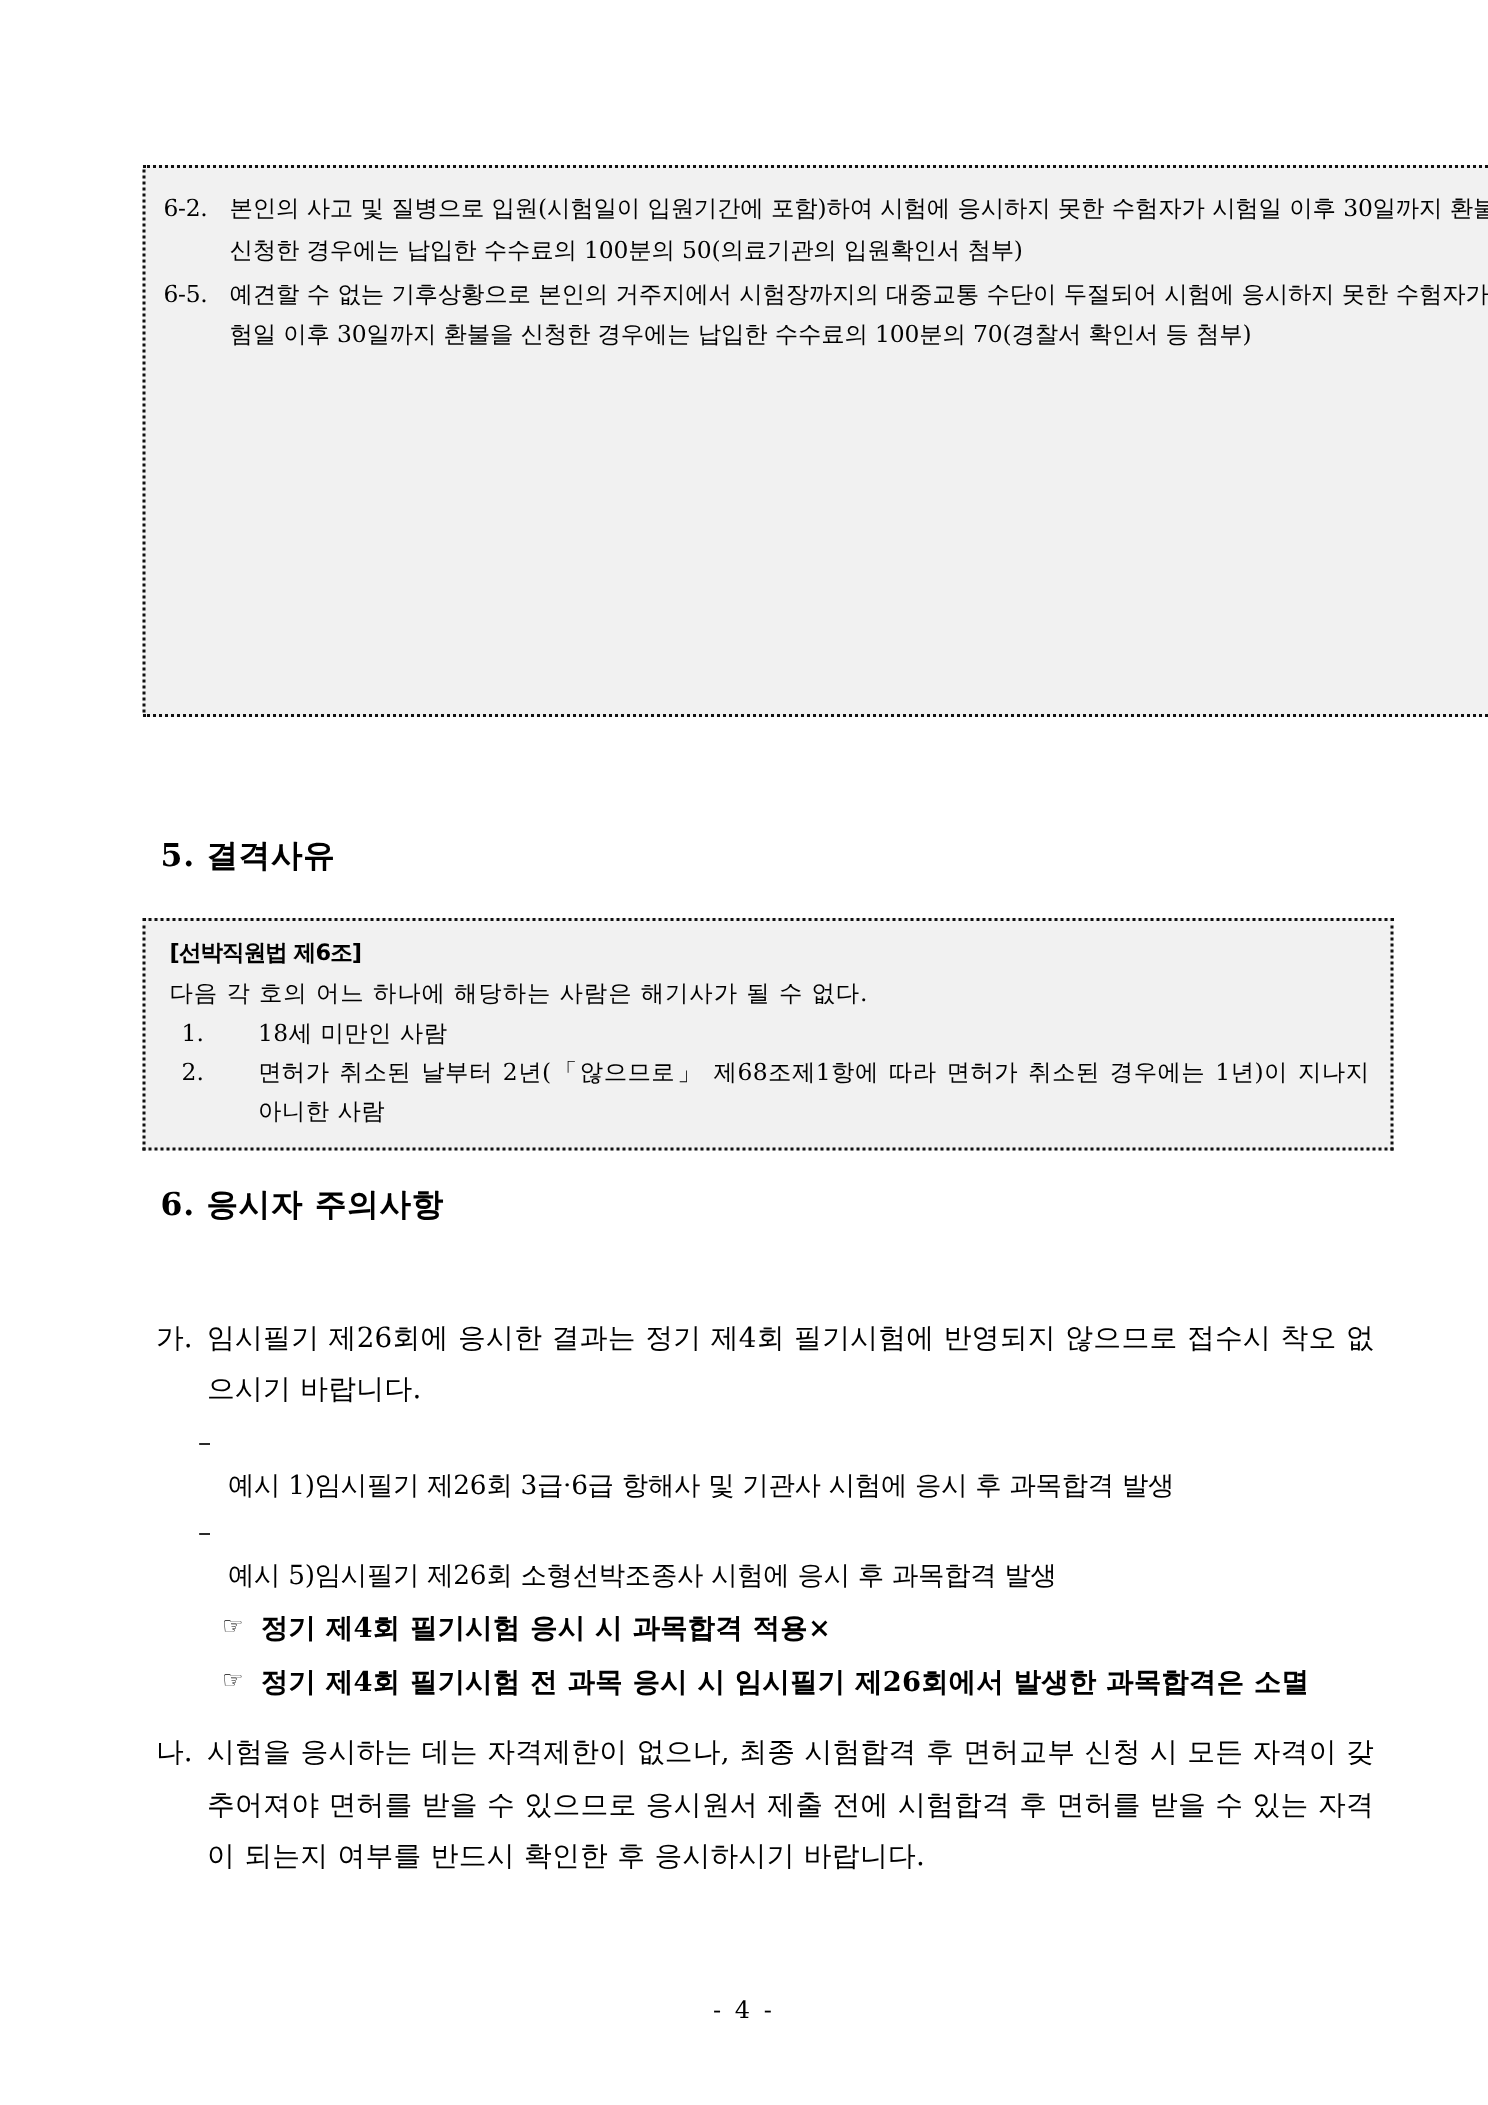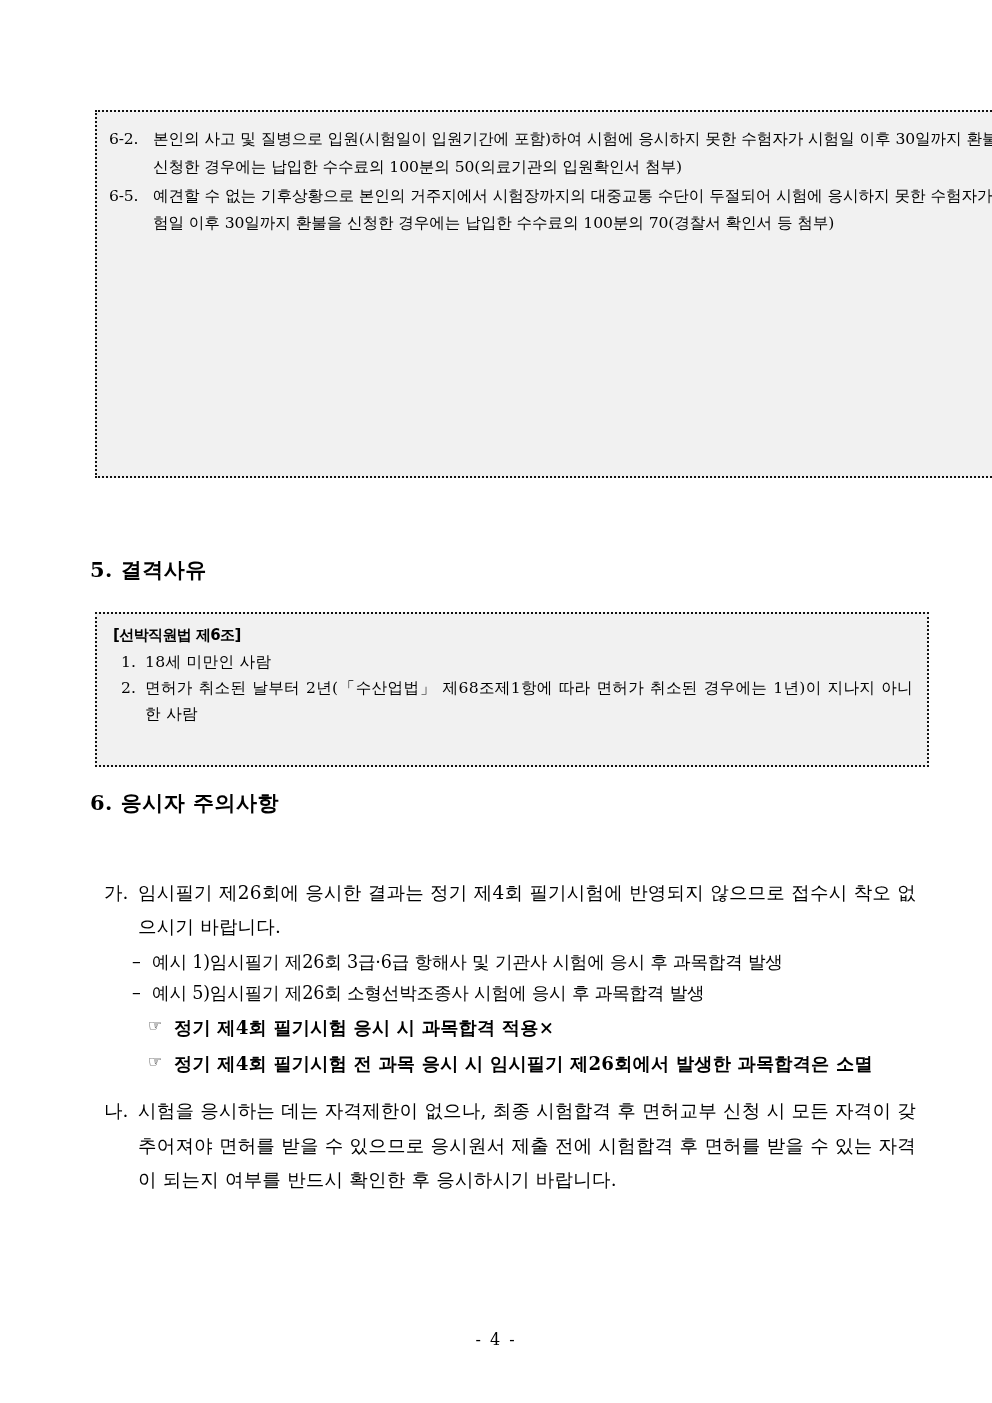--- a/index.html
+++ b/index.html
@@ -63,20 +63,21 @@
   .clause-body.last-nojust > :last-child { }
 
   
   .section-heading {
     position: absolute;
     font-family: "DejaVu Serif", "Liberation Serif", serif;
     font-weight: bold;
     font-size: 21px;
     letter-spacing: 0.5px;
     white-space: nowrap;
+    margin-left: 17px;
   }
   #heading-5 { left: 90px; top: 556px; }
   #heading-6 { left: 90px; top: 789px; }
 
   
   #law-box {
     left: 95px;
     top: 612px;
     width: 834px;
     height: 155px;
@@ -105,20 +106,21 @@
   .law-item-num {
     flex: 0 0 auto;
     width: 24px;
   }
   .law-item-body {
     flex: 1 1 auto;
     text-align: justify;
     text-justify: inter-character;
     word-break: break-all;
     letter-spacing: 0.3px;
+    margin-left: 27px;
   }
 
   
   #notice-body {
     position: absolute;
     left: 104px;
     top: 876px;
     width: 812px;
   }
   .lvl-a {
@@ -149,20 +151,21 @@
     margin-left: 28px;
   }
   .lvl-dash-marker {
     flex: 0 0 auto;
     width: 20px;
   }
   .lvl-dash-text {
     flex: 1 1 auto;
     letter-spacing: -0.2px;
     white-space: nowrap;
+    margin-top: 29px;
   }
 
   .lvl-hand {
     display: flex;
     align-items: flex-start;
     font-size: 18.2px;
     font-weight: bold;
     line-height: 1.84;
     margin-left: 44px;
     margin-top: 2px;
@@ -212,29 +215,30 @@
       <span class="clause-num">6-5.</span>
       <span class="clause-body">예견할 수 없는 기후상황으로 본인의 거주지에서 시험장까지의 대중교통 수단이 두절되어 시험에 응시하지 못한 수험자가 시험일 이후 30일까지 환불을 신청한 경우에는 납입한 수수료의 100분의 70(경찰서 확인서 등 첨부)</span>
     </div>
 
   </div>
 
   <div class="section-heading" id="heading-5">5. 결격사유</div>
 
   <div class="dotted-box" id="law-box">
     <div class="law-title">[선박직원법 제6조]</div>
+    <div class="law-lead">다음 각 호의 어느 하나에 해당하는 사람은 해기사가 될 수 없다.</div>
 
     <div class="law-item">
       <span class="law-item-num">1.</span>
       <span class="law-item-body">18세 미만인 사람</span>
     </div>
 
     <div class="law-item">
       <span class="law-item-num">2.</span>
-      <span class="law-item-body">면허가 취소된 날부터 2년(「수산업법」 제68조제1항에 따라 면허가 취소된 경우에는 1년)이 지나지 아니한 사람</span>
+      <span class="law-item-body">면허가 취소된 날부터 2년(「않으므로」 제68조제1항에 따라 면허가 취소된 경우에는 1년)이 지나지 아니한 사람</span>
     </div>
   </div>
 
   <div class="section-heading" id="heading-6">6. 응시자 주의사항</div>
 
   <div id="notice-body">
 
     <div class="lvl-a">
       <span class="lvl-a-marker">가.</span>
       <span class="lvl-a-text">임시필기 제26회에 응시한 결과는 정기 제4회 필기시험에 반영되지 않으므로 접수시 착오 없으시기 바랍니다.</span>

